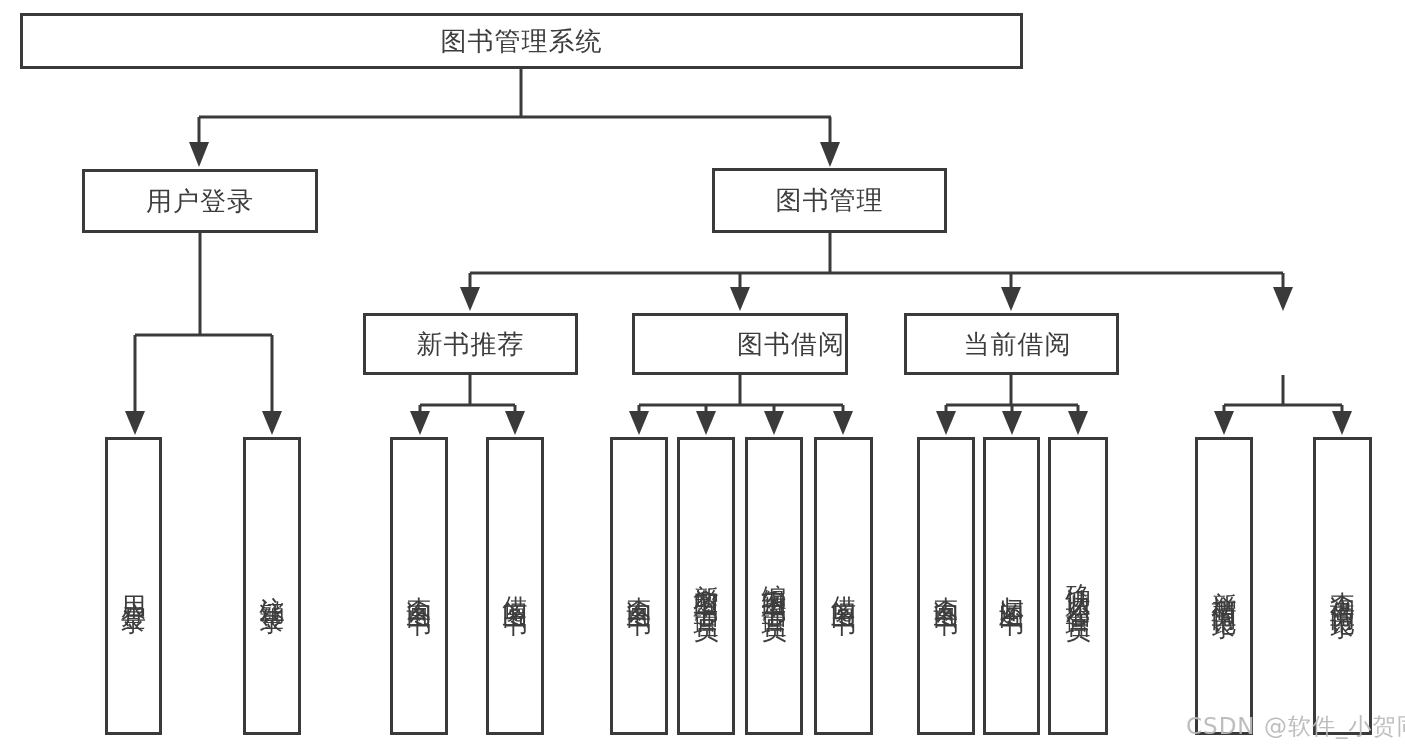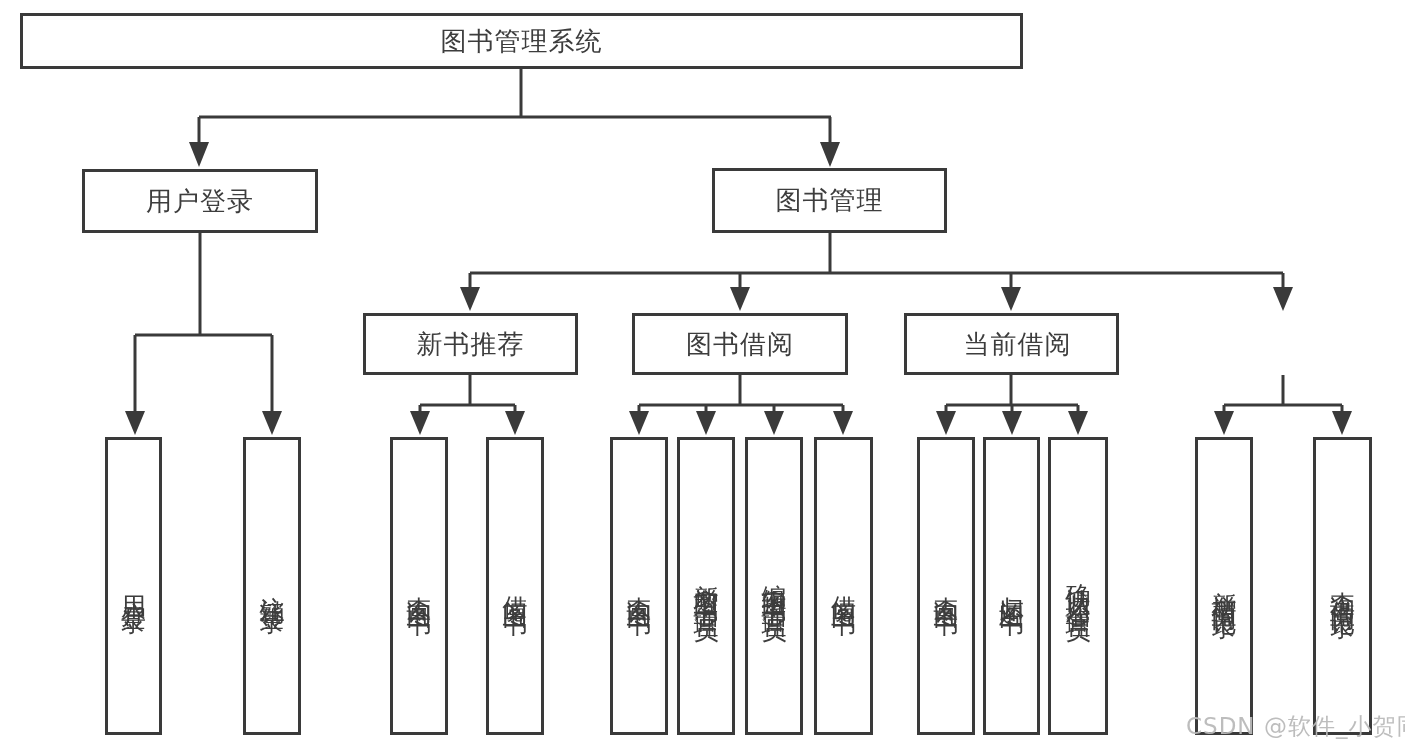--- a/index.html
+++ b/index.html
@@ -45,21 +45,21 @@
     color: rgba(185,185,185,0.95);
     letter-spacing: 1px;
     white-space: nowrap;
     z-index: 5;
   }
   
   #n-root            { left: 20px;   top: 13px;  width: 1003px; height: 56px; }
   #n-user-login      { left: 82px;   top: 169px; width: 236px;  height: 64px; }
   #n-book-management { left: 712px;  top: 168px; width: 235px;  height: 65px; }
   #n-new-book-rec    { left: 363px;  top: 313px; width: 215px;  height: 62px; }
-  #n-book-borrow     { left: 632px;  top: 313px; width: 216px;  height: 62px; }
+  #n-book-borrow     { left: 632px;  top: 313px; width: 216px;  height: 62px; justify-content: flex-end; }
   #n-current-borrow  { left: 904px;  top: 313px; width: 215px;  height: 62px; padding-left: 12px; }
   #n-borrow-record   { left: 1177px; top: 313px; width: 212px;  height: 62px; }
   .leaf { top: 437px; height: 298px; }
   #lf-0  { left: 105px;  width: 57px; }
   #lf-1  { left: 243px;  width: 58px; }
   #lf-2  { left: 390px;  width: 58px; }
   #lf-3  { left: 486px;  width: 58px; }
   #lf-4  { left: 610px;  width: 58px; }
   #lf-5  { left: 677px;  width: 58px; }
   #lf-6  { left: 745px;  width: 58px; }

